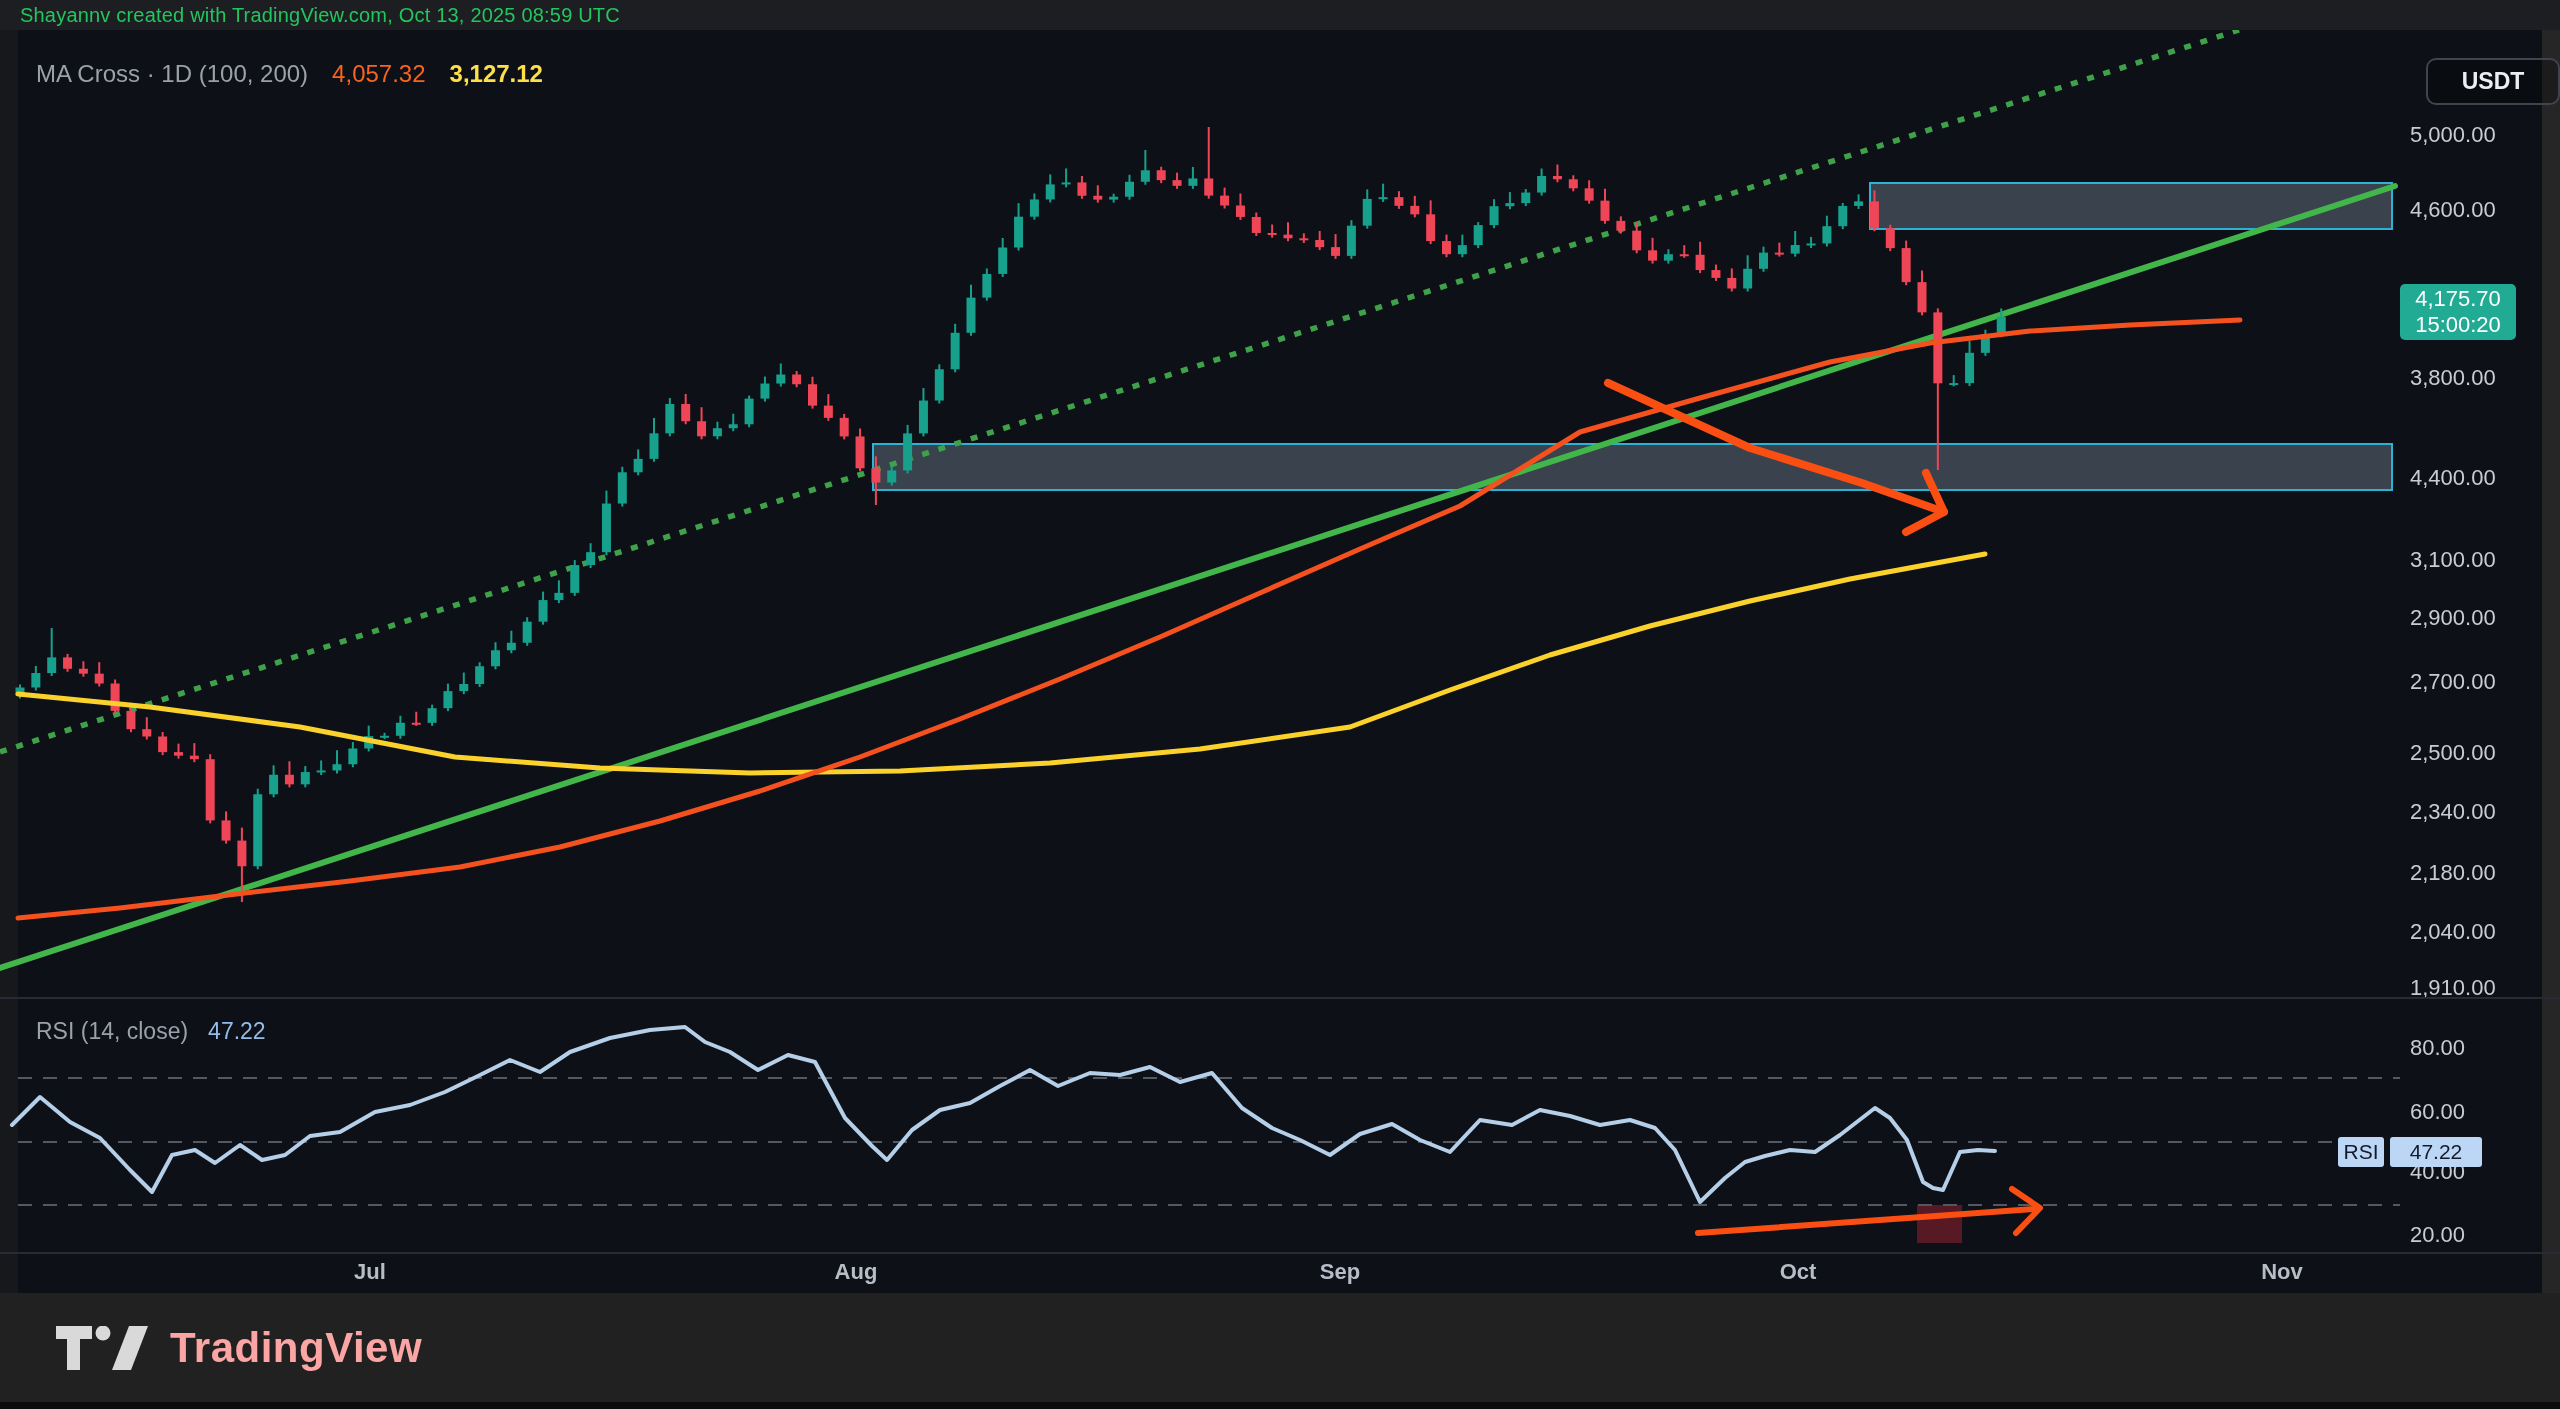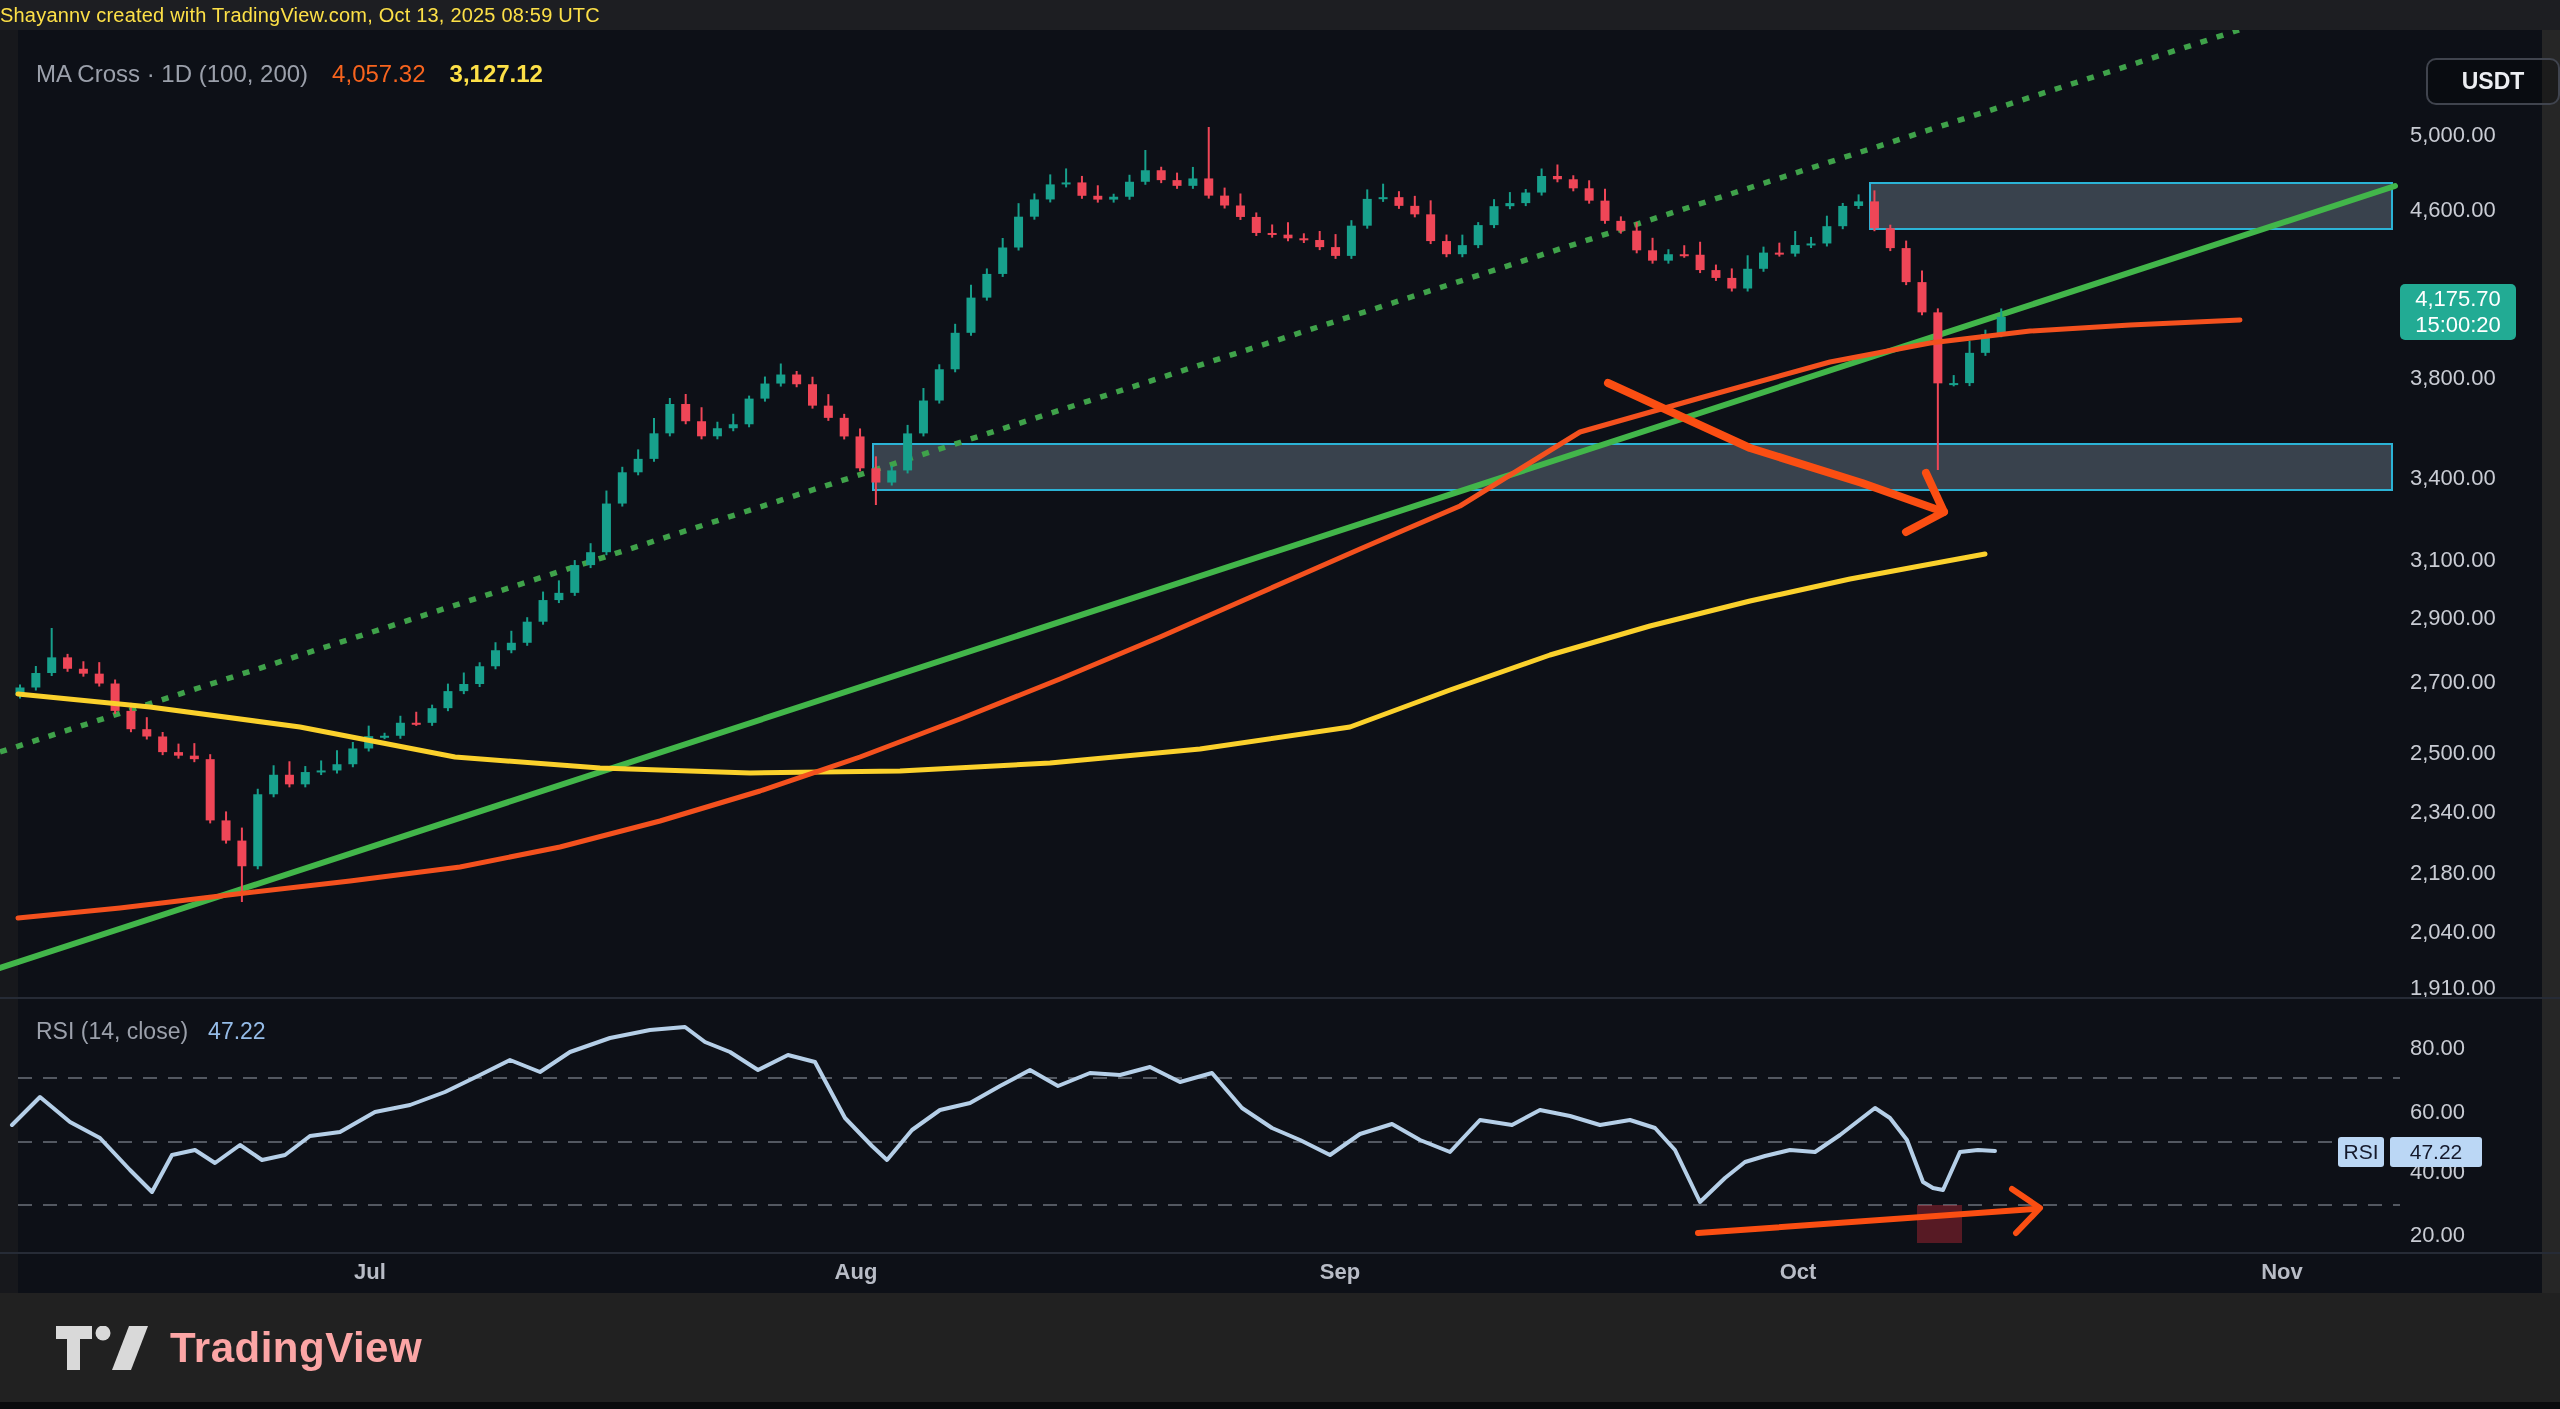--- a/index.html
+++ b/index.html
@@ -1,21 +1,21 @@
 <!DOCTYPE html>
 <html><head>
 <meta charset="utf-8">
 <style>
   html,body{margin:0;padding:0;background:#000;}
   body{width:2560px;height:1409px;position:relative;overflow:hidden;
        font-family:"Liberation Sans", sans-serif;}
   .abs{position:absolute;}
   #topbar{left:0;top:0;width:2560px;height:30px;background:#1d1e22;
           display:flex;align-items:center;}
-  #topbar .title{color:#fde047;font-size:20px;font-weight:500;letter-spacing:.2px;}
+  #topbar .title{color:#22c55e;font-size:20px;font-weight:500;margin-left:20px;letter-spacing:.2px;}
   #chartbg{left:0;top:30px;width:2560px;height:1263px;background:#0d1017;}
   #leftstrip{left:0;top:30px;width:18px;height:1263px;background:#17181c;}
   #rightstrip{left:2542px;top:30px;width:18px;height:1263px;background:#262626;}
   #chart-svg{left:0;top:0;}
   .legend-row{display:flex;align-items:center;gap:24px;}
   #main-legend{left:36px;top:60px;}
   #main-legend .name{color:#9ba0ab;font-size:24px;}
   #main-legend .v100{font-size:24px;font-weight:500;}
   #main-legend .v200{font-size:24px;font-weight:500;}
   #rsi-legend{left:36px;top:1018px;}
@@ -332,21 +332,21 @@
 </div>
 
 <div class="abs" id="usdt-btn">
   <span>USDT</span>
 </div>
 
 <div class="abs" id="price-axis" style="left:0;top:0;">
     <div class="axis-label" style="left: 2410px; top: 135px;">5,000.00</div>
     <div class="axis-label" style="left: 2410px; top: 210px;">4,600.00</div>
     <div class="axis-label" style="left: 2410px; top: 378px;">3,800.00</div>
-    <div class="axis-label" style="left: 2410px; top: 478px;">3,400.00</div>
+    <div class="axis-label" style="left: 2410px; top: 478px;">4,400.00</div>
     <div class="axis-label" style="left: 2410px; top: 560px;">3,100.00</div>
     <div class="axis-label" style="left: 2410px; top: 618px;">2,900.00</div>
     <div class="axis-label" style="left: 2410px; top: 682px;">2,700.00</div>
     <div class="axis-label" style="left: 2410px; top: 753px;">2,500.00</div>
     <div class="axis-label" style="left: 2410px; top: 812px;">2,340.00</div>
     <div class="axis-label" style="left: 2410px; top: 873px;">2,180.00</div>
     <div class="axis-label" style="left: 2410px; top: 932px;">2,040.00</div>
     <div class="axis-label" style="left: 2410px; top: 988px;">1,910.00</div>
   </div>
 

